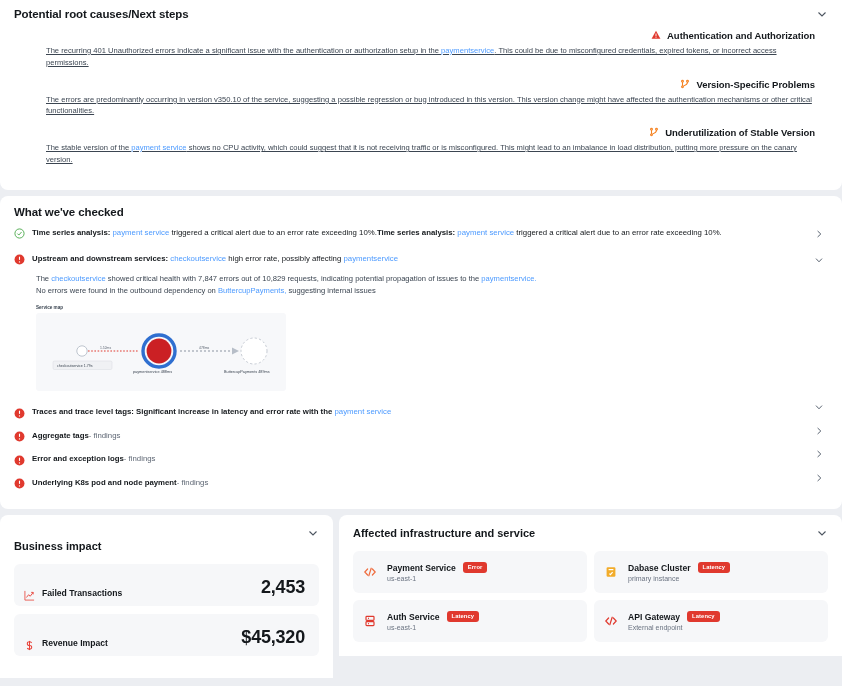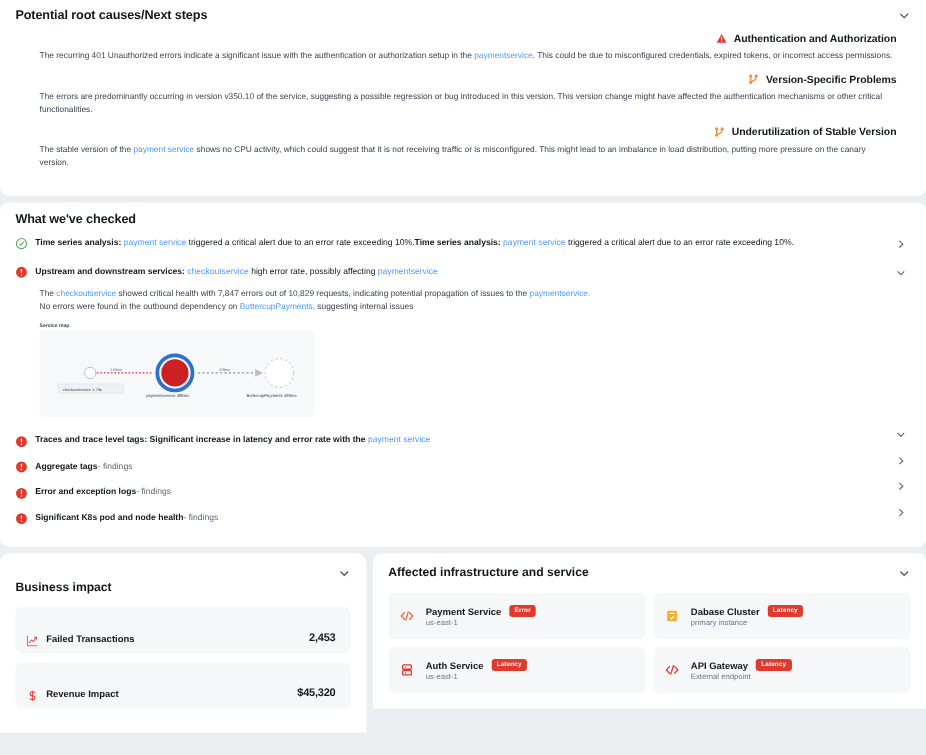--- a/index.html
+++ b/index.html
@@ -31,21 +31,21 @@
 
   .cause { margin-bottom:2px; }
   .cause-head {
     display:flex; align-items:flex-start; gap:6px;
     font-size:9.5px; font-weight:bold; color:#14181c;
     margin-bottom:4px; letter-spacing:-0.05px;justify-content:flex-end;
   }
   .cause-head .ic { flex:0 0 auto; width:10px; height:11px; margin-top:0px; }
   .cause-body {
     font-size:7.6px; line-height:1.55; color:#3b4551;
-    margin:0 0 10px 22px; max-width:800px;
+    margin:0 0 10px 32px; max-width:800px;text-decoration:underline;
   }
   a.lnk { color:#4c9aff; text-decoration:none; }
 
   
   #card-checked { padding:10px 14px 14px 14px; margin-bottom:6px; }
   .check-row {
     display:flex; align-items:flex-start; gap:7px;
     font-size:7.8px; color:#14181c; position:relative;
     min-height:14px; padding-right:26px;
   }
@@ -77,21 +77,21 @@
   .panel-title { font-size:11px; font-weight:bold; color:#14181c; margin:0 0 12px 0; }
 
   .metric {
     background:#f6f7f9; border-radius:6px;
     display:flex; align-items:flex-end; justify-content:space-between;
     padding:8px 14px 8px 10px; margin-bottom:8px; height:42px;
   }
   .metric-left { display:flex; align-items:center; gap:7px; }
   .metric-ic { width:11px; height:11px; color:#e8453c; }
   .metric-name { font-size:8.6px; font-weight:bold; color:#14181c; }
-  .metric-val { font-size:10px; font-weight:bold; color:#14181c; letter-spacing:-0.2px;margin-top:36px; }
+  .metric-val { font-size:18px; font-weight:bold; color:#14181c; letter-spacing:-0.2px;margin-top:36px; }
 
   .infra-grid { display:grid; grid-template-columns:1fr 1fr; gap:7px; }
   .infra-cell {
     background:#f6f7f9; border-radius:6px;
     display:flex; align-items:center; gap:10px;
     padding:9px 10px; height:42px;
   }
   .infra-ic { flex:0 0 auto; width:14px; height:14px; }
   .infra-name-row { display:flex; align-items:center; gap:7px; }
   .infra-name { font-size:8.6px; font-weight:bold; color:#14181c; }
@@ -275,21 +275,21 @@
     </div>
 
     <div class="check-row lrow">
       <span class="sic">
         <svg viewBox="0 0 12 12">
             <circle cx="6" cy="6" r="5.4" fill="#e0392e"></circle>
             <rect x="5.4" y="2.8" width="1.2" height="3.8" rx="0.5" fill="#fff"></rect>
             <circle cx="6" cy="8.6" r="0.72" fill="#fff"></circle>
           </svg>
       </span>
-      <span class="check-txt"><b> Significant K8s pod and node health</b><span class="muted">- findings</span></span>
+      <span class="check-txt"><b> Underlying K8s pod and node payment</b><span class="muted">- findings</span></span>
       <span class="row-chev">
         <svg viewBox="0 0 10 10" fill="none" stroke="currentColor" stroke-width="1">
             <path d="M3.6 2 L6.8 5 L3.6 8"></path>
           </svg>
       </span>
     </div>
 
   </div>
 </div>
 

